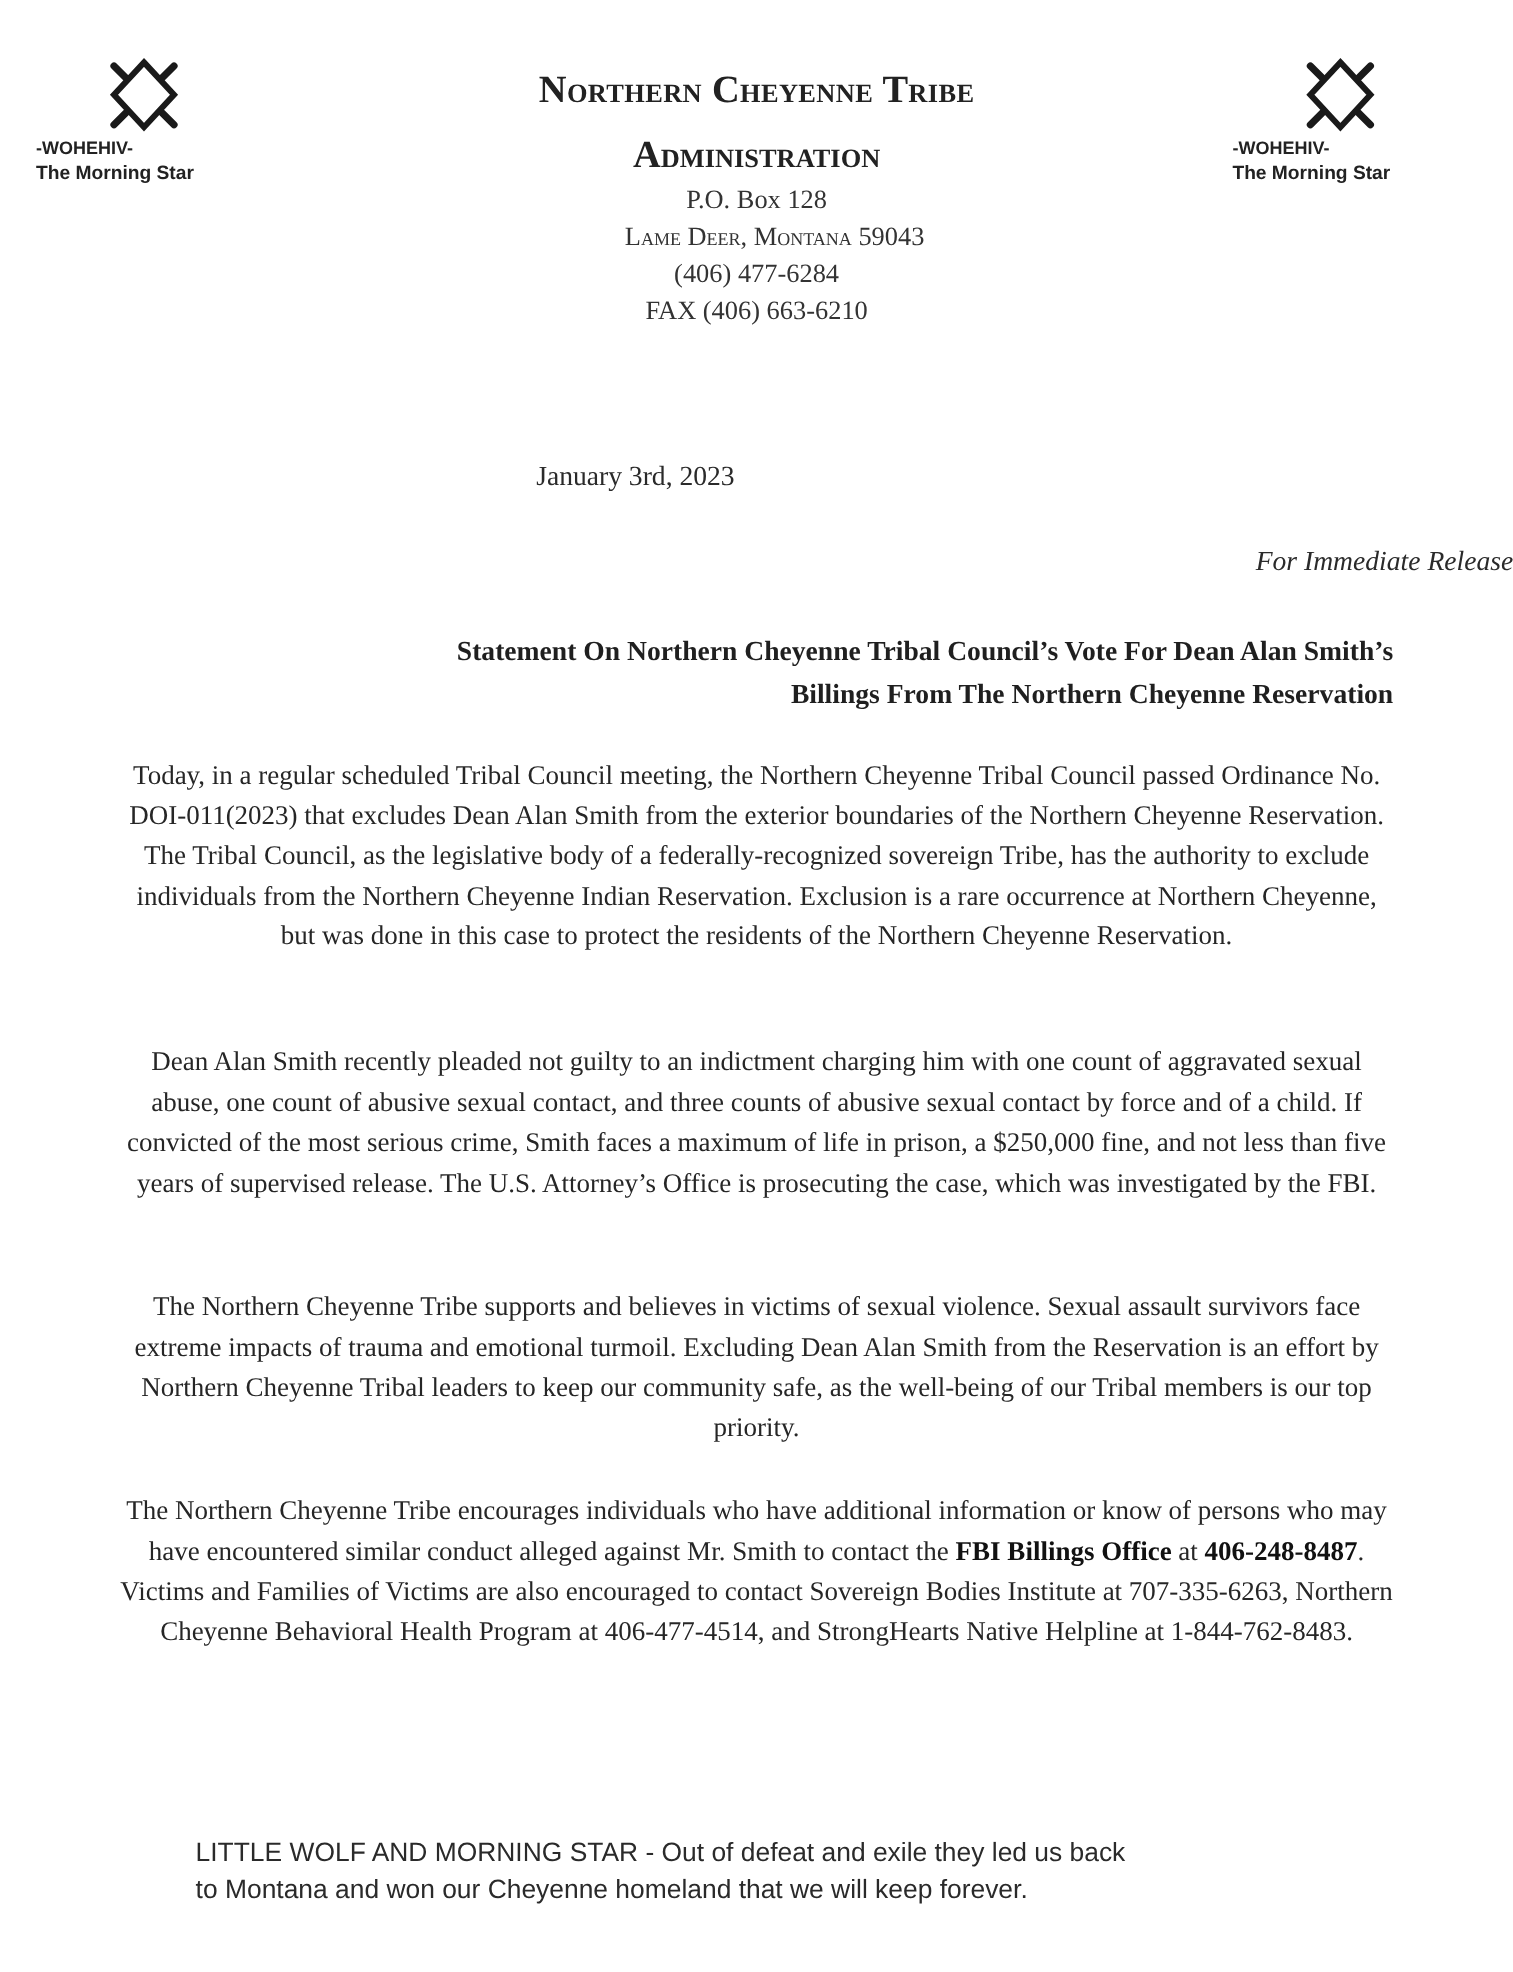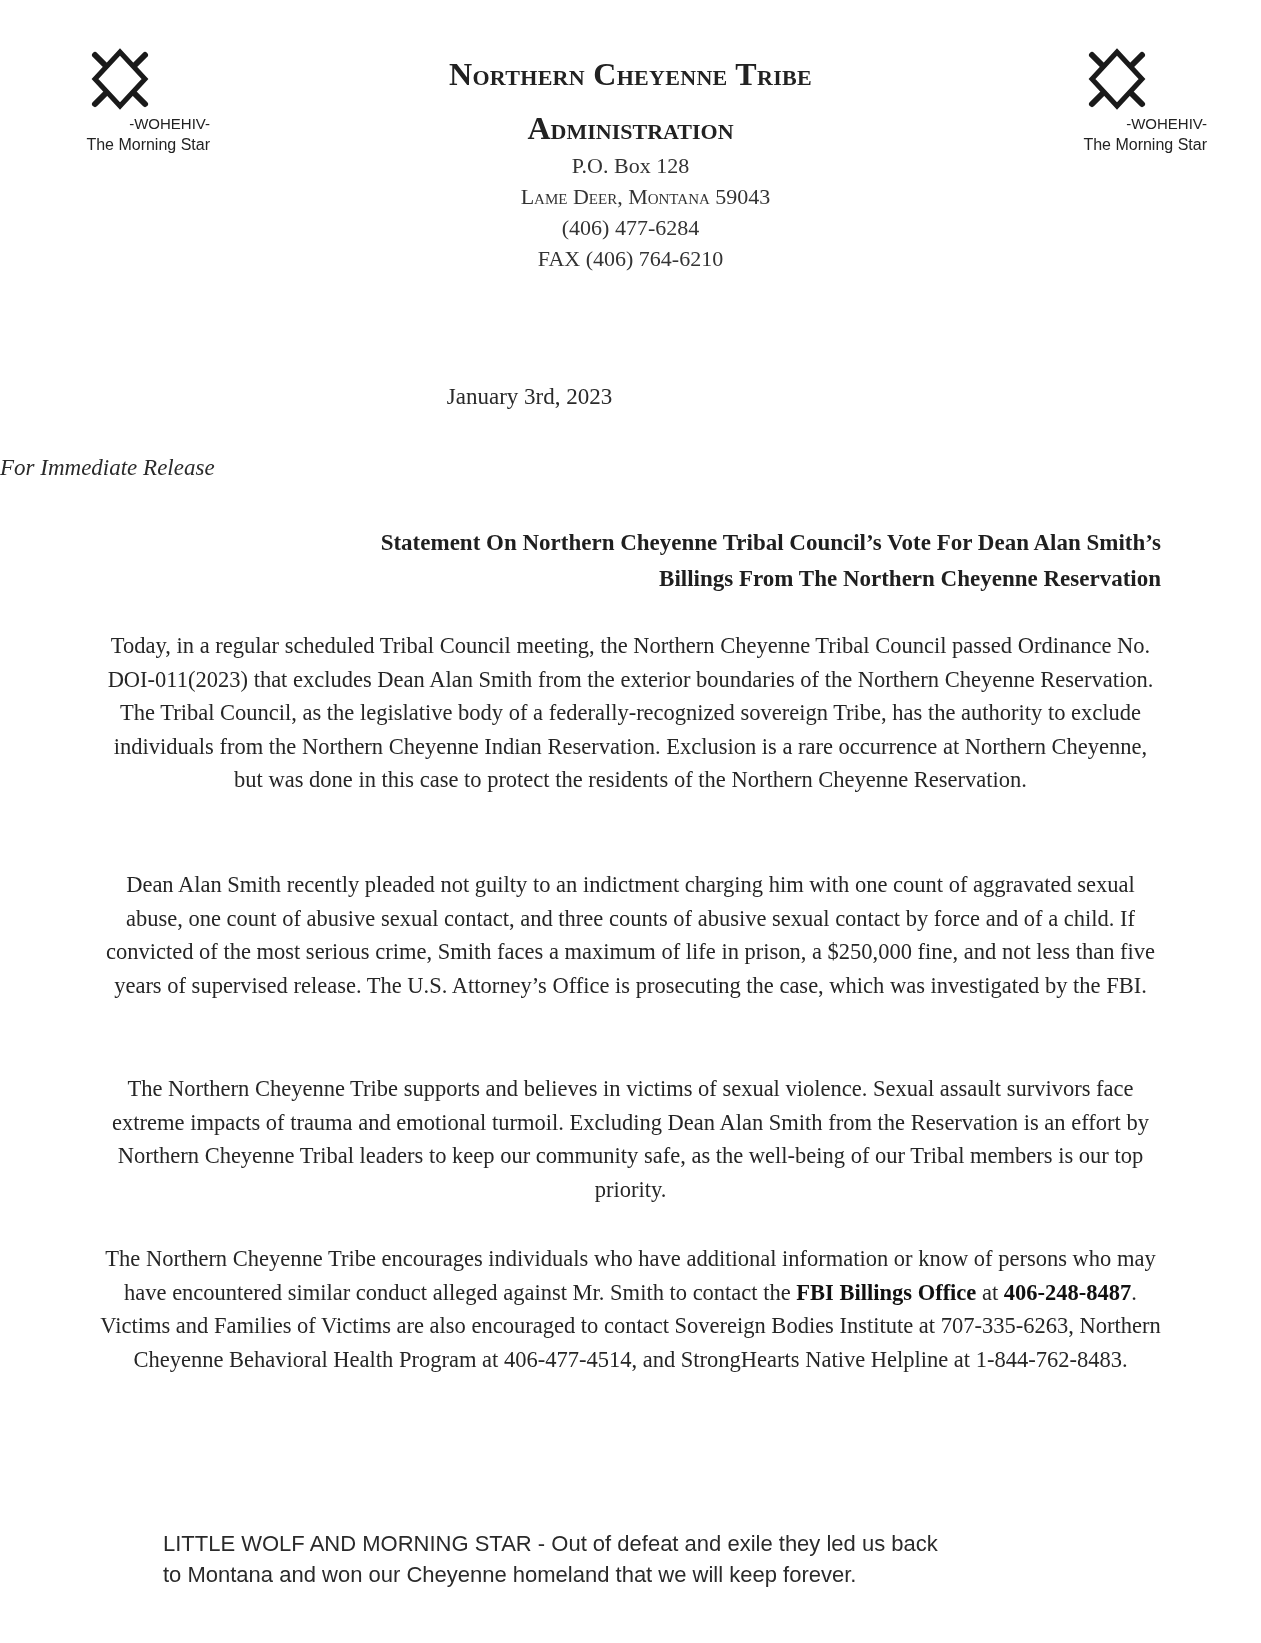--- a/index.html
+++ b/index.html
@@ -12,23 +12,23 @@
       height: 1643px;
       position: relative;
       overflow: hidden;
       color: #1f1f1f;
       font-family: "Liberation Serif", "DejaVu Serif", serif;
     }
     .logo-block {
       position: absolute;
       top: 46px;
       width: 180px;
-      text-align: right;
+      text-align: left;
       font-family: "Liberation Sans", "DejaVu Sans", sans-serif;
-      font-weight: normal;
+      font-weight: bold;
       color: #222;
     }
     .logo-block.left { left: 30px; }
     .logo-block.right { left: 1027px; }
     .logo-block svg { display: block; margin: 0 auto; }
     .logo-name { font-size: 15px; line-height: 20px; margin-top: 2px; }
     .logo-sub { font-size: 16px; line-height: 22px; }
 
     .letterhead {
       position: absolute;
@@ -67,21 +67,21 @@
       width: 1059px;
       text-align: center;
       font-size: 23px;
       color: #2a2a2a;
     }
     .release {
       position: absolute;
       top: 455px;
       left: 0;
       width: 1261px;
-      text-align: left;
+      text-align: right;
       font-size: 23px;
       font-style: italic;
       color: #2a2a2a;
     }
     .headline {
       position: absolute;
       top: 525px;
       left: 100px;
       width: 1061px;
       text-align: right;
@@ -146,21 +146,21 @@
   <div class="logo-name">-WOHEHIV-</div>
   <div class="logo-sub">The Morning Star</div>
 </div>
 
 <div class="letterhead">
   <div class="org-name">Northern Cheyenne Tribe</div>
   <div class="org-dept">Administration</div>
   <div class="addr-line">P.O. Box 128</div>
   <div class="addr-line addr-city">Lame Deer, Montana 59043</div>
   <div class="addr-line">(406) 477-6284</div>
-  <div class="addr-line">FAX (406) 764-6210</div>
+  <div class="addr-line">FAX (406) 663-6210</div>
 </div>
 
 <div class="date">January 3rd, 2023</div>
 <div class="release">For Immediate Release</div>
 
 <div class="headline">
   <div>Statement On Northern Cheyenne Tribal Council’s Vote For Dean Alan Smith’s</div>
   <div>Billings From The Northern Cheyenne Reservation</div>
 </div>
 

